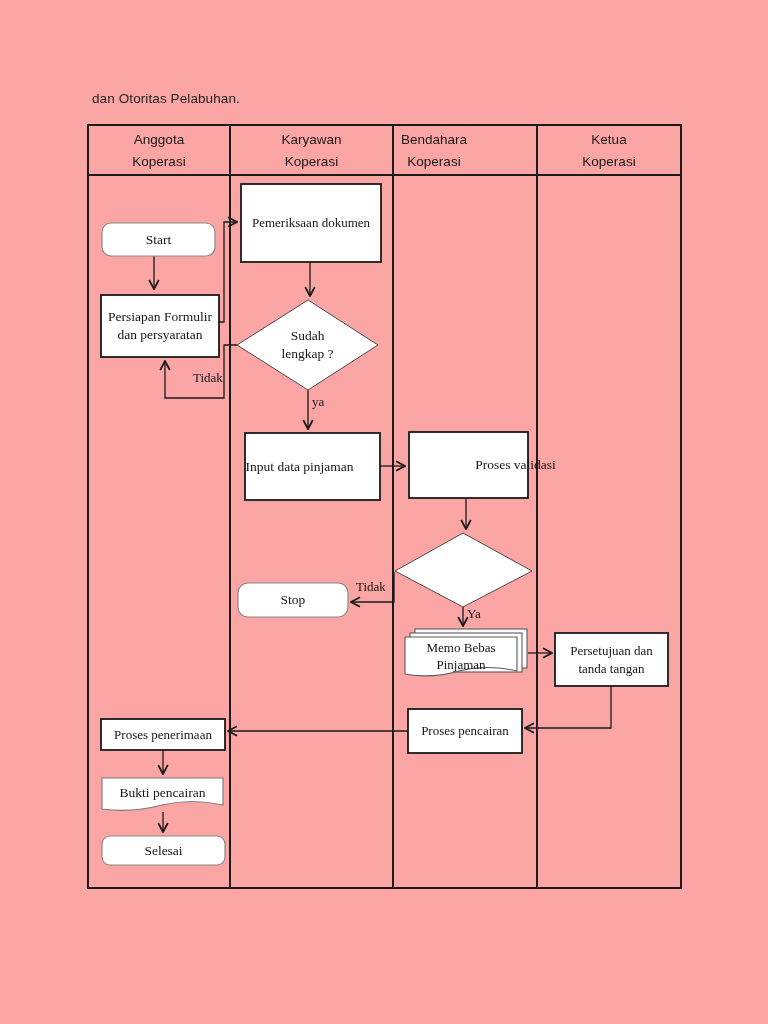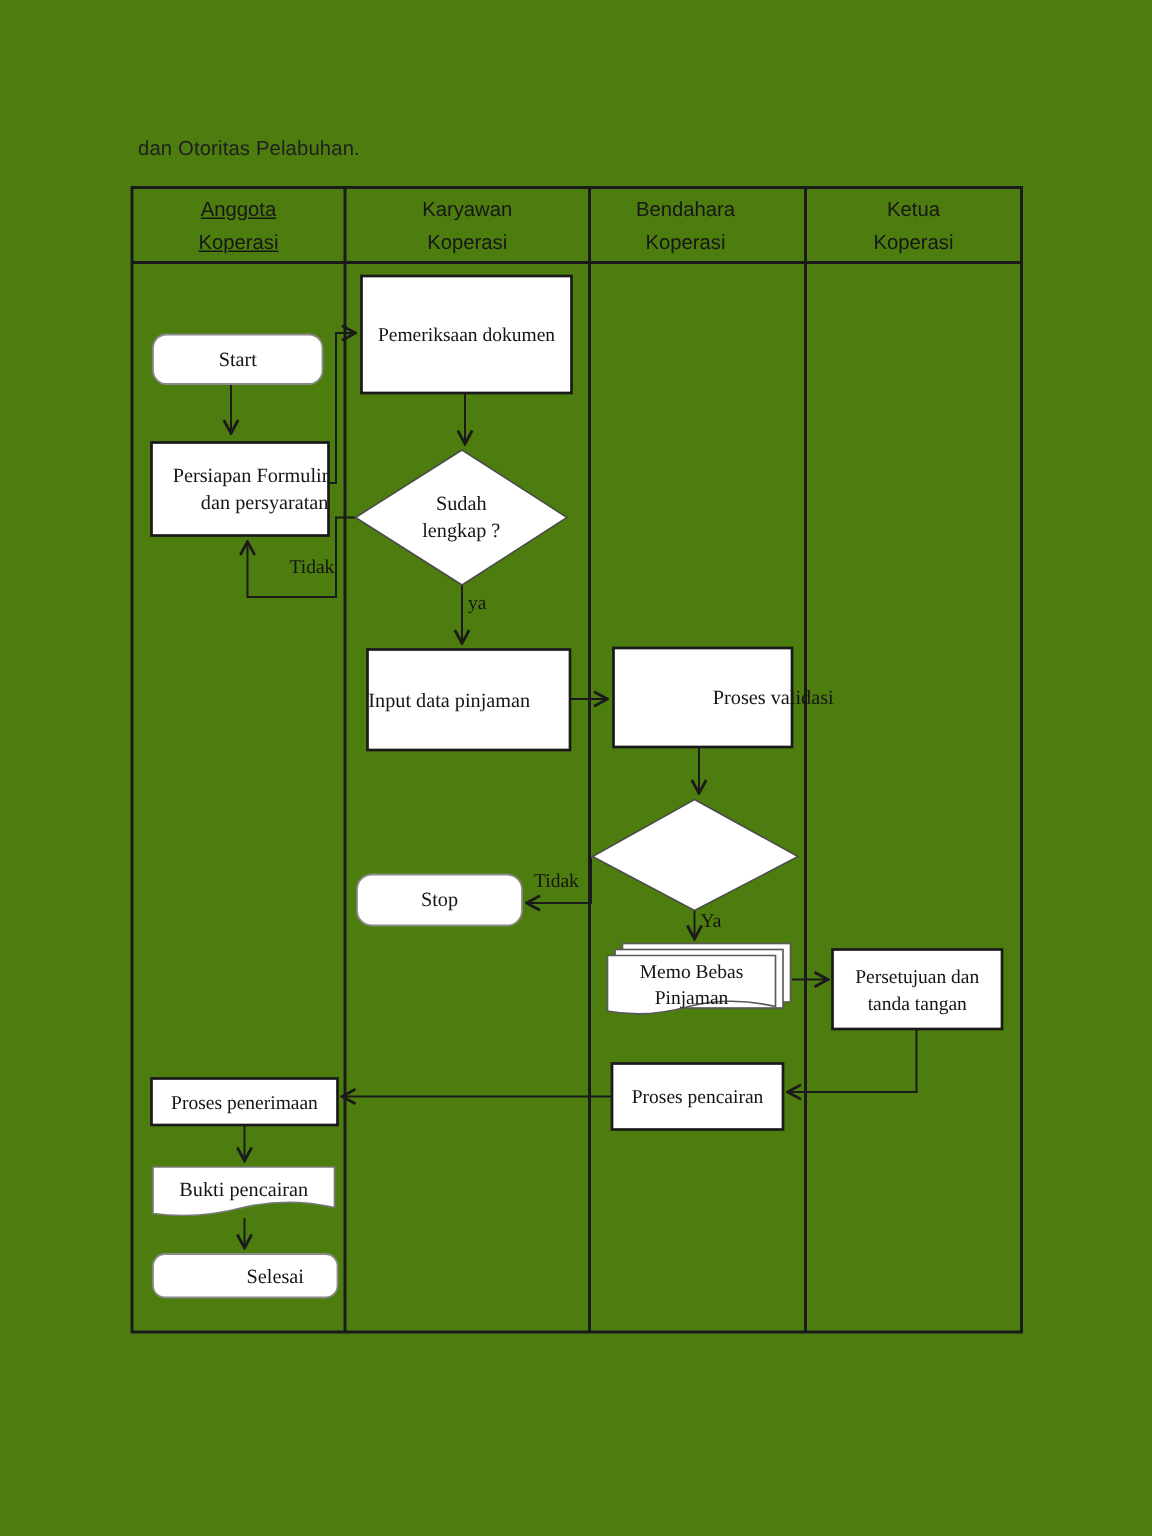--- a/index.html
+++ b/index.html
@@ -1,17 +1,17 @@
 <!DOCTYPE html>
 <html><head>
 <meta charset="utf-8">
 <style>
   html,body { margin:0; padding:0; background:#ffffff; }
   .page {
-    position:relative; width:768px; height:1024px; background:#4d7c0f;
+    position:relative; width:768px; height:1024px; background:#fca5a5;
     font-family:"Liberation Sans", sans-serif; color:#1a1a1a; overflow:hidden;
   }
   svg.canvas { position:absolute; left:0; top:0; }
   .top-text {
     position:absolute; left:92px; top:91px; font-size:13.5px; color:#1f1f1f;
     letter-spacing:0.1px;
   }
   .lane-header {
     position:absolute; top:129px; text-align:center; font-size:13.5px;
     line-height:22px; color:#171717;
@@ -84,42 +84,42 @@
       <rect x="410" y="633" width="112" height="39" stroke="#5a5a5a" stroke-width="1.1"></rect>
       <path d="M405,637 H517 V671 Q487,664 459,671 Q431,679 405,674 Z" stroke="#5a5a5a" stroke-width="1.1"></path>
       <rect x="555" y="633" width="113" height="53" stroke="#1a1a1a" stroke-width="1.8"></rect>
       <rect x="408" y="709" width="114" height="44" stroke="#1a1a1a" stroke-width="1.8"></rect>
       <rect x="101" y="719" width="124" height="31" stroke="#1a1a1a" stroke-width="1.8"></rect>
       <path d="M102,778 H223 V805 Q192,798 162,805 Q132,813 102,809 Z" stroke="#7a7a7a" stroke-width="1.1"></path>
       <rect x="102" y="836" width="123" height="29" rx="8" stroke="#8a8a8a" stroke-width="1.2"></rect>
     </g>
   </svg>
 
-  <div class="lane-header" style="left:88px; width:142px;text-decoration:underline;">
+  <div class="lane-header" style="left:88px; width:142px;">
     <div>Anggota</div>
     <div>Koperasi</div>
   </div>
   <div class="lane-header" style="left:230px; width:163px;">
     <div>Karyawan</div>
     <div>Koperasi</div>
   </div>
-  <div class="lane-header" style="left:393px; width:128px;">
+  <div class="lane-header" style="left:370px; width:128px;">
     <div>Bendahara</div>
     <div>Koperasi</div>
   </div>
   <div class="lane-header" style="left:537px; width:144px;">
     <div>Ketua</div>
     <div>Koperasi</div>
   </div>
 
   <div class="node-label" style="left:102px; top:223px; width:113px; height:33px;">Start</div>
 
   <div class="node-label" style="left:241px; top:184px; width:140px; height:78px; font-size:13px;">Pemeriksaan dokumen</div>
 
-  <div class="node-label" style="left:101px; top:295px; width:118px; height:62px;align-items:flex-end;">
+  <div class="node-label" style="left:101px; top:295px; width:118px; height:62px;">
     <div>Persiapan Formulir</div>
     <div>dan persyaratan</div>
   </div>
 
   <div class="node-label" style="left:237px; top:300px; width:141px; height:90px;">
     <div>Sudah</div>
     <div>lengkap ?</div>
   </div>
 
   <div class="node-label" style="left:232px; top:433px; width:135px; height:67px;">Input data pinjaman</div>
@@ -138,21 +138,21 @@
     <div>Persetujuan dan</div>
     <div>tanda tangan</div>
   </div>
 
   <div class="node-label" style="left:408px; top:709px; width:114px; height:44px; font-size:13px;">Proses pencairan</div>
 
   <div class="node-label" style="left:101px; top:719px; width:124px; height:31px; font-size:13px;">Proses penerimaan</div>
 
   <div class="node-label" style="left:102px; top:778px; width:121px; height:29px;">Bukti pencairan</div>
 
-  <div class="node-label" style="left:102px; top:836px; width:123px; height:29px;padding-left:20px;">Selesai</div>
+  <div class="node-label" style="left:102px; top:836px; width:123px; height:29px;">Selesai</div>
 
   <div class="edge-label" style="left:193px; top:370px;">Tidak</div>
   <div class="edge-label" style="left:312px; top:394px;">ya</div>
   <div class="edge-label" style="left:356px; top:579px;">Tidak</div>
   <div class="edge-label" style="left:467px; top:606px;">Ya</div>
 
 
 </div>
 
 </body></html>

